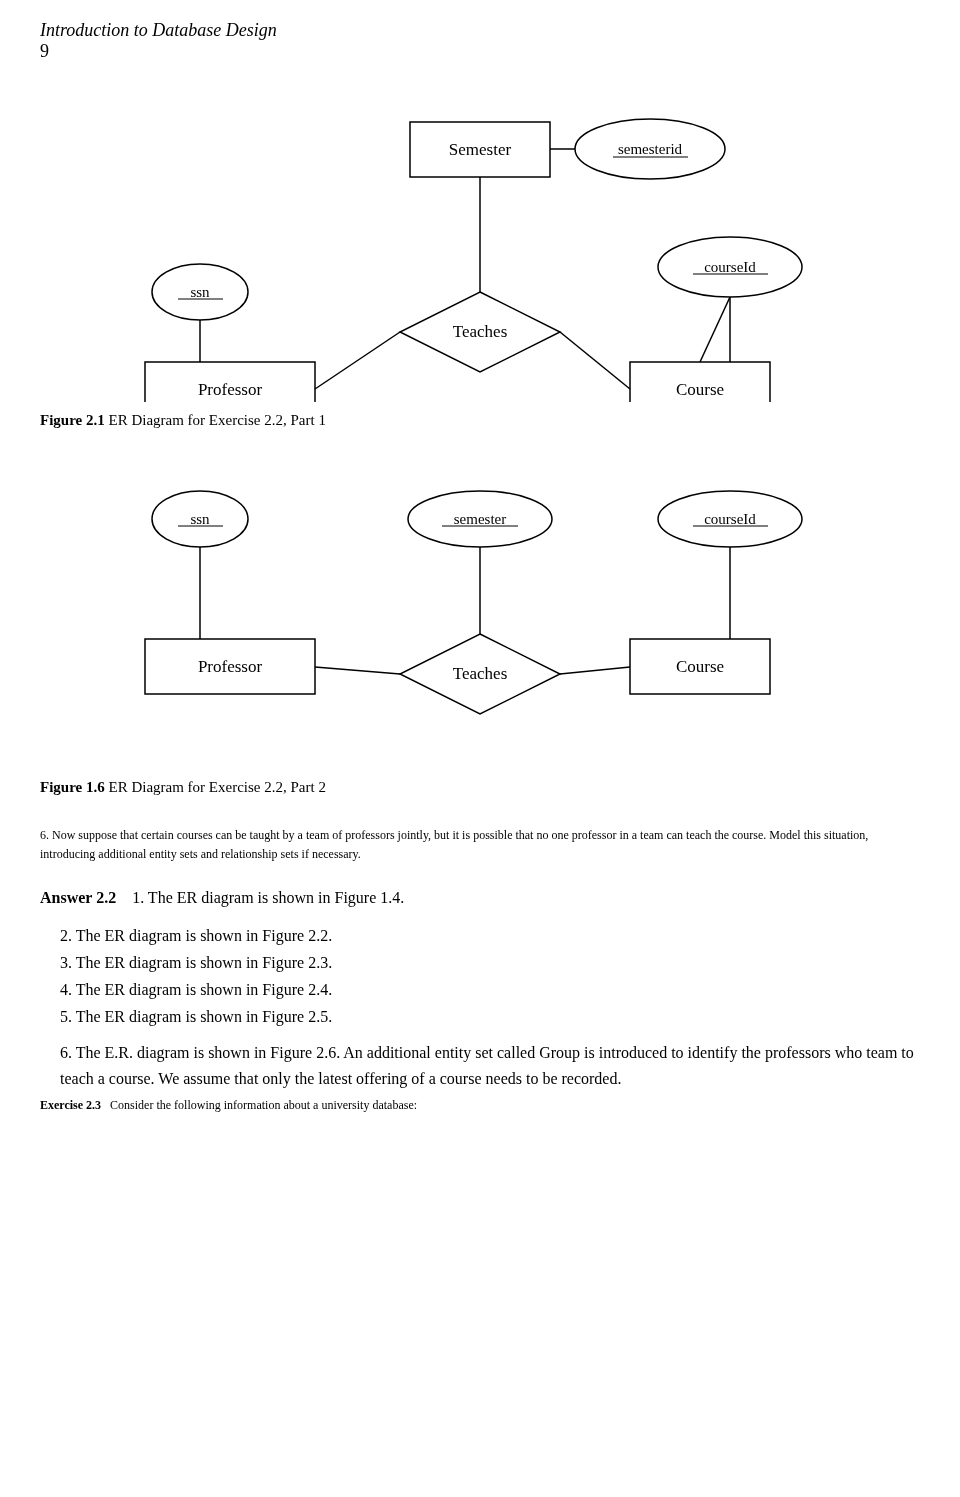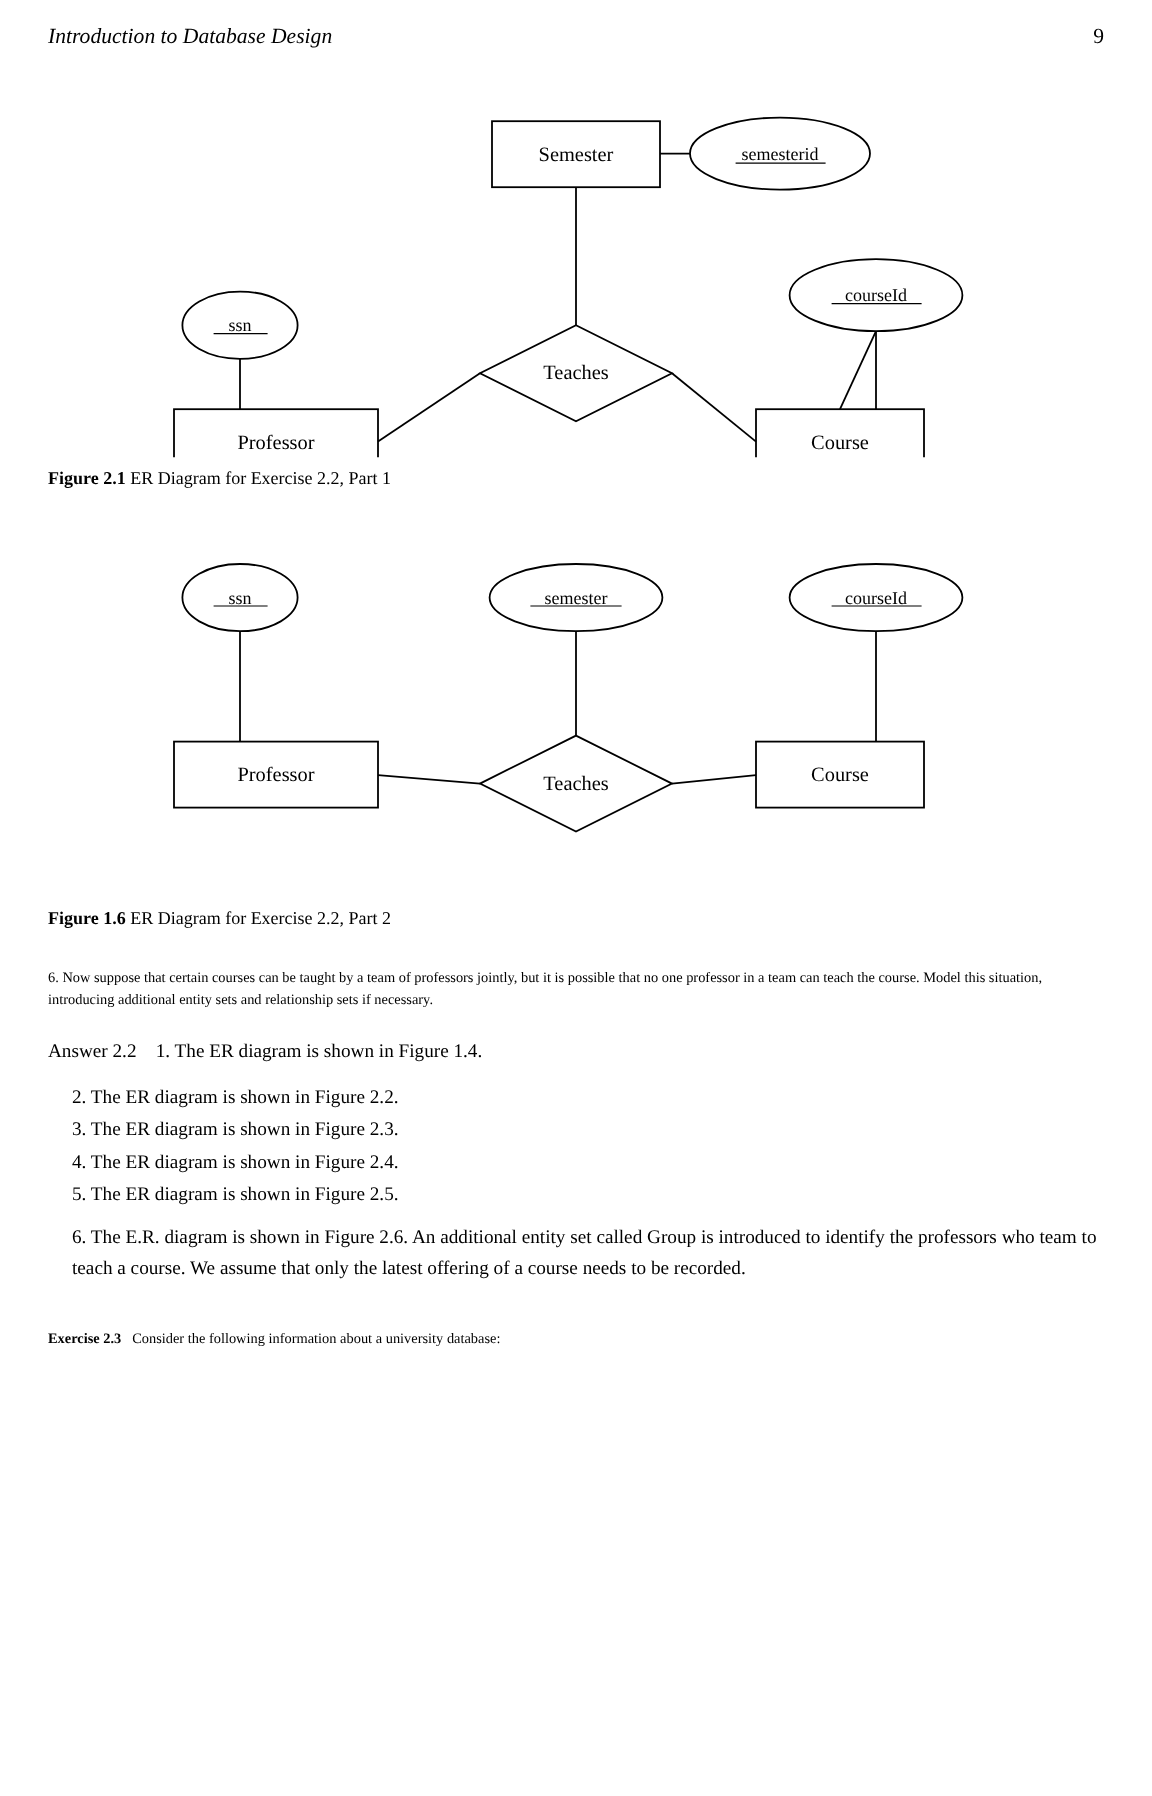--- a/index.html
+++ b/index.html
@@ -11,20 +11,21 @@
       padding: 20px 40px;
       max-width: 960px;
     }
 
     .page-header {
       display: flex;
       justify-content: space-between;
       align-items: flex-start;
       margin-bottom: 30px;
       border-bottom: none;
+      flex-direction: column;
     }
 
     .page-title {
       font-style: italic;
       font-size: 18px;
       font-weight: normal;
     }
 
     .page-number {
       font-size: 18px;
@@ -58,21 +59,21 @@
       line-height: 1.6;
       font-size: 12px;
     }
 
     .answer-section {
       margin: 10px 0;
       line-height: 1.7;
     }
 
     .answer-label {
-      font-weight: normal;
+      font-weight: bold;
     }
 
     .list-item {
       margin-left: 20px;
       line-height: 1.7;
     }
 
     .exercise-label {
       font-weight: bold;
     }
@@ -204,17 +205,17 @@
 <div class="list-item">
   <span>4.  The ER diagram is shown in Figure 2.4.</span>
 </div>
 <div class="list-item">
   <span>5.  The ER diagram is shown in Figure 2.5.</span>
 </div>
 <div class="list-item last-paragraph">
   <span>6.  The E.R. diagram is shown in Figure 2.6.  An additional entity set called Group is introduced to identify the professors who team to teach a course.  We assume that only the latest offering of a course needs to be recorded.</span>
 </div>
 
-<div class="content" style="margin-top: 35px;">
+<div class="content" style="margin-top: 4px;">
   <span class="exercise-label">Exercise 2.3</span>
   &nbsp;
   <span>Consider the following information about a university database:</span>
 </div>
 
 </body></html>

